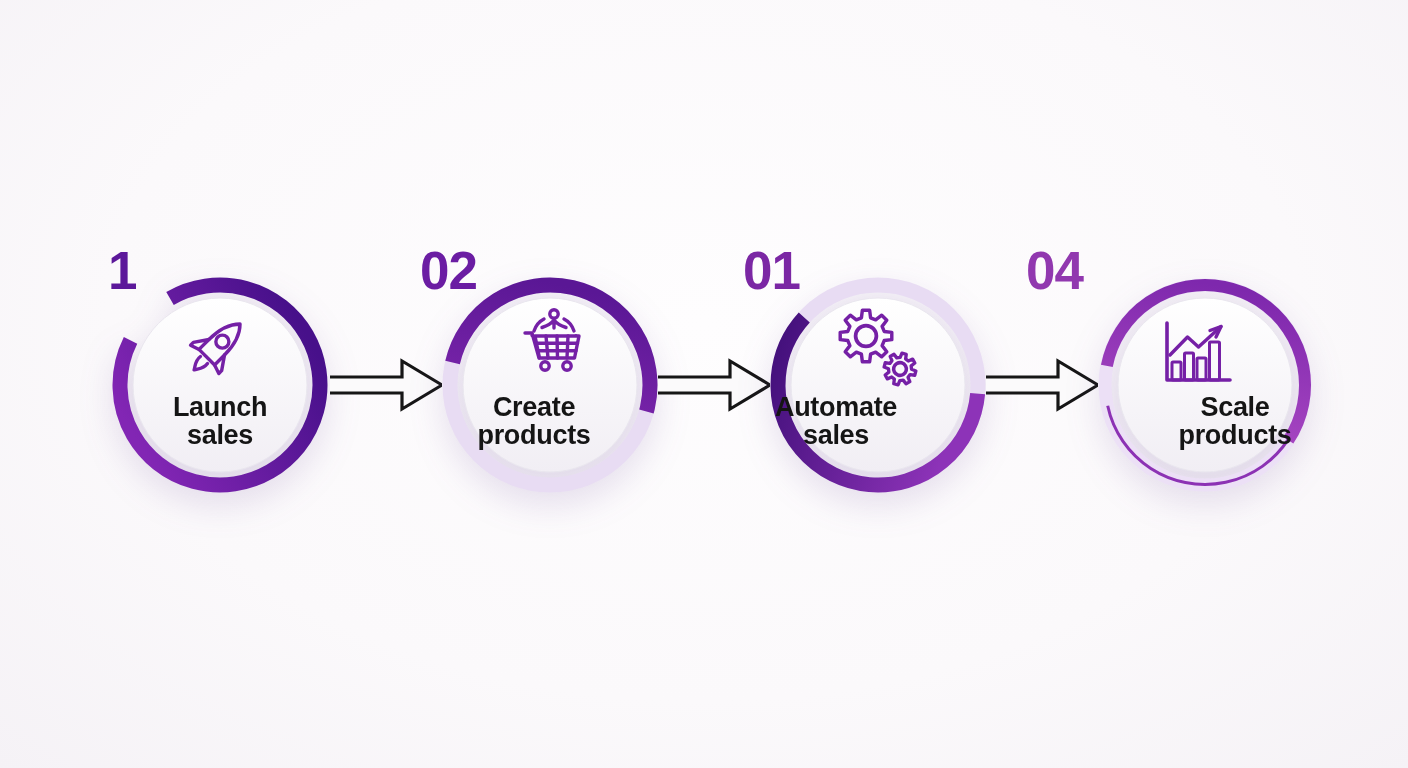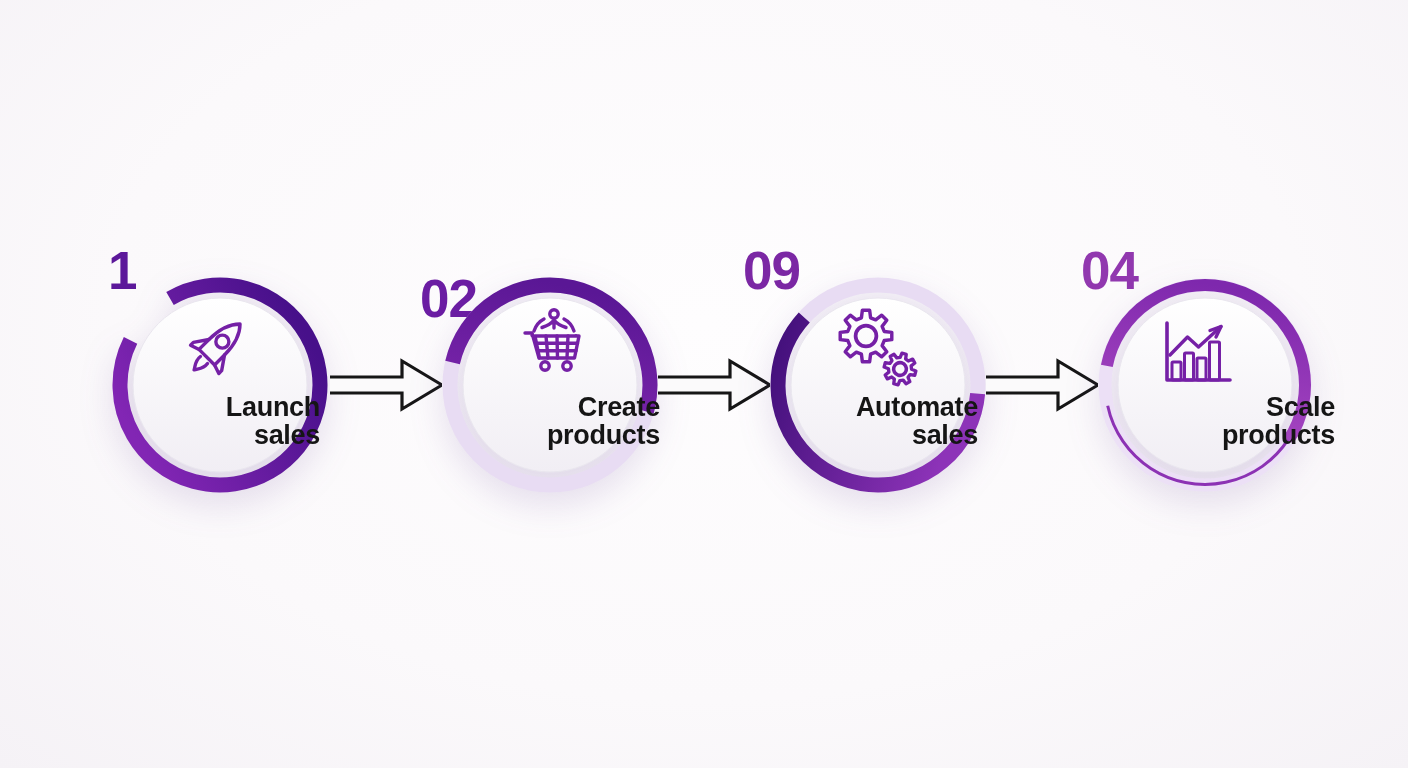--- a/index.html
+++ b/index.html
@@ -11,21 +11,21 @@
   .step{position:absolute;top:0;left:0;width:0;height:0;}
   .ringsvg{
     position:absolute;width:220px;height:220px;top:275px;
     filter:drop-shadow(0 13px 16px rgba(96,60,140,0.17));
   }
   .num{
     position:absolute;top:244px;font-size:53px;line-height:1;font-weight:800;
     letter-spacing:-1px;
   }
   .label{
-    position:absolute;top:394px;width:200px;text-align:right;
+    position:absolute;top:394px;width:200px;text-align:center;
     font-size:27px;line-height:1.02;font-weight:700;color:#151515;letter-spacing:-0.3px;
   }
   .arrow{position:absolute;top:355px;width:112px;height:60px;}
   .icon-stroke{fill:none;stroke:#7520a6;stroke-width:3.4;stroke-linecap:round;stroke-linejoin:round;}
 </style>
 </head>
 <body>
 
 <div class="canvas">
 
@@ -56,21 +56,21 @@
       <span>Launch</span><br>
       <span>sales</span>
     </div>
   </div>
 
   <svg class="arrow" style="left:330px" viewBox="0 0 112 60">
     <path d="M0,22 H72 V6 L112,30 L72,54 V38 H0" fill="#fbfafb" stroke="#161616" stroke-width="3.2" stroke-linejoin="miter"></path>
   </svg>
 
   <div class="step">
-    <div class="num" style="left: 420px; color: rgb(107, 29, 163); margin-top: 28px;">02</div>
+    <div class="num" style="left: 420px; color: rgb(107, 29, 163);">02</div>
     <svg class="ringsvg" style="left:440px" viewBox="0 0 220 220">
       <defs>
         <linearGradient id="g2" x1="0" y1="0" x2="0" y2="1">
           <stop offset="0" stop-color="#8c2cb6"></stop>
           <stop offset="1" stop-color="#5a1795"></stop>
         </linearGradient>
       </defs>
       <circle cx="110" cy="110" r="100" fill="none" stroke="#e8dcf3" stroke-width="15"></circle>
       <circle cx="110" cy="110" r="100" fill="none" stroke="url(#g2)" stroke-width="15" stroke-dasharray="318 311" transform="rotate(193 110 110)"></circle>
       <circle cx="110" cy="110" r="87" fill="url(#disc)" stroke="#e9e6ee" stroke-width="1"></circle>
@@ -81,32 +81,32 @@
         <circle cx="-22" cy="-11.5" r="1.6" fill="#7520a6" stroke="none"></circle>
         <circle cx="22" cy="-11.5" r="1.6" fill="#7520a6" stroke="none"></circle>
         <path d="M-29,-14 L-22,-14 L-15,11"></path>
         <path d="M-19,-11 L25,-11 L20.5,11 L-14.5,11 Z"></path>
         <path d="M-8,-11 L-6,11 M3,-11 L3.5,11 M14,-11 L13,11"></path>
         <path d="M-17.3,-3.7 L23.5,-3.7 M-15.8,3.7 L22,3.7"></path>
         <circle cx="-9" cy="19" r="4.2"></circle>
         <circle cx="13" cy="19" r="4.2"></circle>
       </g>
     </svg>
-    <div class="label" style="left:460px">
+    <div class="label" style="left:434px">
       <span>Create</span><br>
       <span>products</span>
     </div>
   </div>
 
   <svg class="arrow" style="left:658px" viewBox="0 0 112 60">
     <path d="M0,22 H72 V6 L112,30 L72,54 V38 H0" fill="#fbfafb" stroke="#161616" stroke-width="3.2" stroke-linejoin="miter"></path>
   </svg>
 
   <div class="step">
-    <div class="num" style="left: 743px; color: rgb(123, 39, 164);">09</div>
+    <div class="num" style="left: 743px; color: rgb(123, 39, 164);">01</div>
     <svg class="ringsvg" style="left:768px" viewBox="0 0 220 220">
       <defs>
         <linearGradient id="g3" x1="0" y1="0" x2="1" y2="0.25">
           <stop offset="0" stop-color="#3f0e78"></stop>
           <stop offset="1" stop-color="#8d33b8"></stop>
         </linearGradient>
       </defs>
       <circle cx="110" cy="110" r="100" fill="none" stroke="#e8dcf3" stroke-width="15"></circle>
       <circle cx="110" cy="110" r="100" fill="none" stroke="url(#g3)" stroke-width="15" stroke-dasharray="379 250" transform="rotate(5 110 110)"></circle>
       <circle cx="110" cy="110" r="87" fill="url(#disc)" stroke="#e9e6ee" stroke-width="1"></circle>
@@ -114,32 +114,32 @@
         <g transform="translate(-14,-17) scale(1.04)" stroke-width="3.3">
           <path d="M17.5,-4.4 L24.8,-3.5 L24.8,3.5 L17.5,4.4 L15.5,9.3 L20,15.1 L15.1,20 L9.3,15.5 L4.4,17.5 L3.5,24.8 L-3.5,24.8 L-4.4,17.5 L-9.3,15.5 L-15.1,20 L-20,15.1 L-15.5,9.3 L-17.5,4.4 L-24.8,3.5 L-24.8,-3.5 L-17.5,-4.4 L-15.5,-9.3 L-20,-15.1 L-15.1,-20 L-9.3,-15.5 L-4.4,-17.5 L-3.5,-24.8 L3.5,-24.8 L4.4,-17.5 L9.3,-15.5 L15.1,-20 L20,-15.1 L15.5,-9.3 Z"></path>
           <circle cx="0" cy="0" r="10" stroke-width="3.6"></circle>
         </g>
         <g transform="translate(20,16) scale(0.64) rotate(15)" stroke-width="5.2">
           <path d="M17.5,-4.4 L24.8,-3.5 L24.8,3.5 L17.5,4.4 L15.5,9.3 L20,15.1 L15.1,20 L9.3,15.5 L4.4,17.5 L3.5,24.8 L-3.5,24.8 L-4.4,17.5 L-9.3,15.5 L-15.1,20 L-20,15.1 L-15.5,9.3 L-17.5,4.4 L-24.8,3.5 L-24.8,-3.5 L-17.5,-4.4 L-15.5,-9.3 L-20,-15.1 L-15.1,-20 L-9.3,-15.5 L-4.4,-17.5 L-3.5,-24.8 L3.5,-24.8 L4.4,-17.5 L9.3,-15.5 L15.1,-20 L20,-15.1 L15.5,-9.3 Z"></path>
           <circle cx="0" cy="0" r="10" stroke-width="5.6"></circle>
         </g>
       </g>
     </svg>
-    <div class="label" style="left:778px">
+    <div class="label" style="left:736px">
       <span>Automate</span><br>
       <span>sales</span>
     </div>
   </div>
 
   <svg class="arrow" style="left:986px" viewBox="0 0 112 60">
     <path d="M0,22 H72 V6 L112,30 L72,54 V38 H0" fill="#fbfafb" stroke="#161616" stroke-width="3.2" stroke-linejoin="miter"></path>
   </svg>
 
   <div class="step">
-    <div class="num" style="left: 1081px; color: rgb(145, 56, 175);">04</div>
+    <div class="num" style="left: 1026px; color: rgb(145, 56, 175);">04</div>
     <svg class="ringsvg" style="left:1095px" viewBox="0 0 220 220">
       <defs>
         <linearGradient id="g4" x1="0" y1="0" x2="0" y2="1">
           <stop offset="0" stop-color="#b550c8"></stop>
           <stop offset="1" stop-color="#7e28ad"></stop>
         </linearGradient>
       </defs>
       <circle cx="110" cy="110" r="100" fill="none" stroke="#ece0f6" stroke-width="13"></circle>
       <circle cx="110" cy="110" r="99.5" fill="none" stroke="#8c32b4" stroke-width="3" stroke-dasharray="234 392" transform="rotate(33 110 110)"></circle>
       <circle cx="110" cy="110" r="100" fill="none" stroke="url(#g4)" stroke-width="12" stroke-dasharray="353 276" transform="rotate(191 110 110)"></circle>

